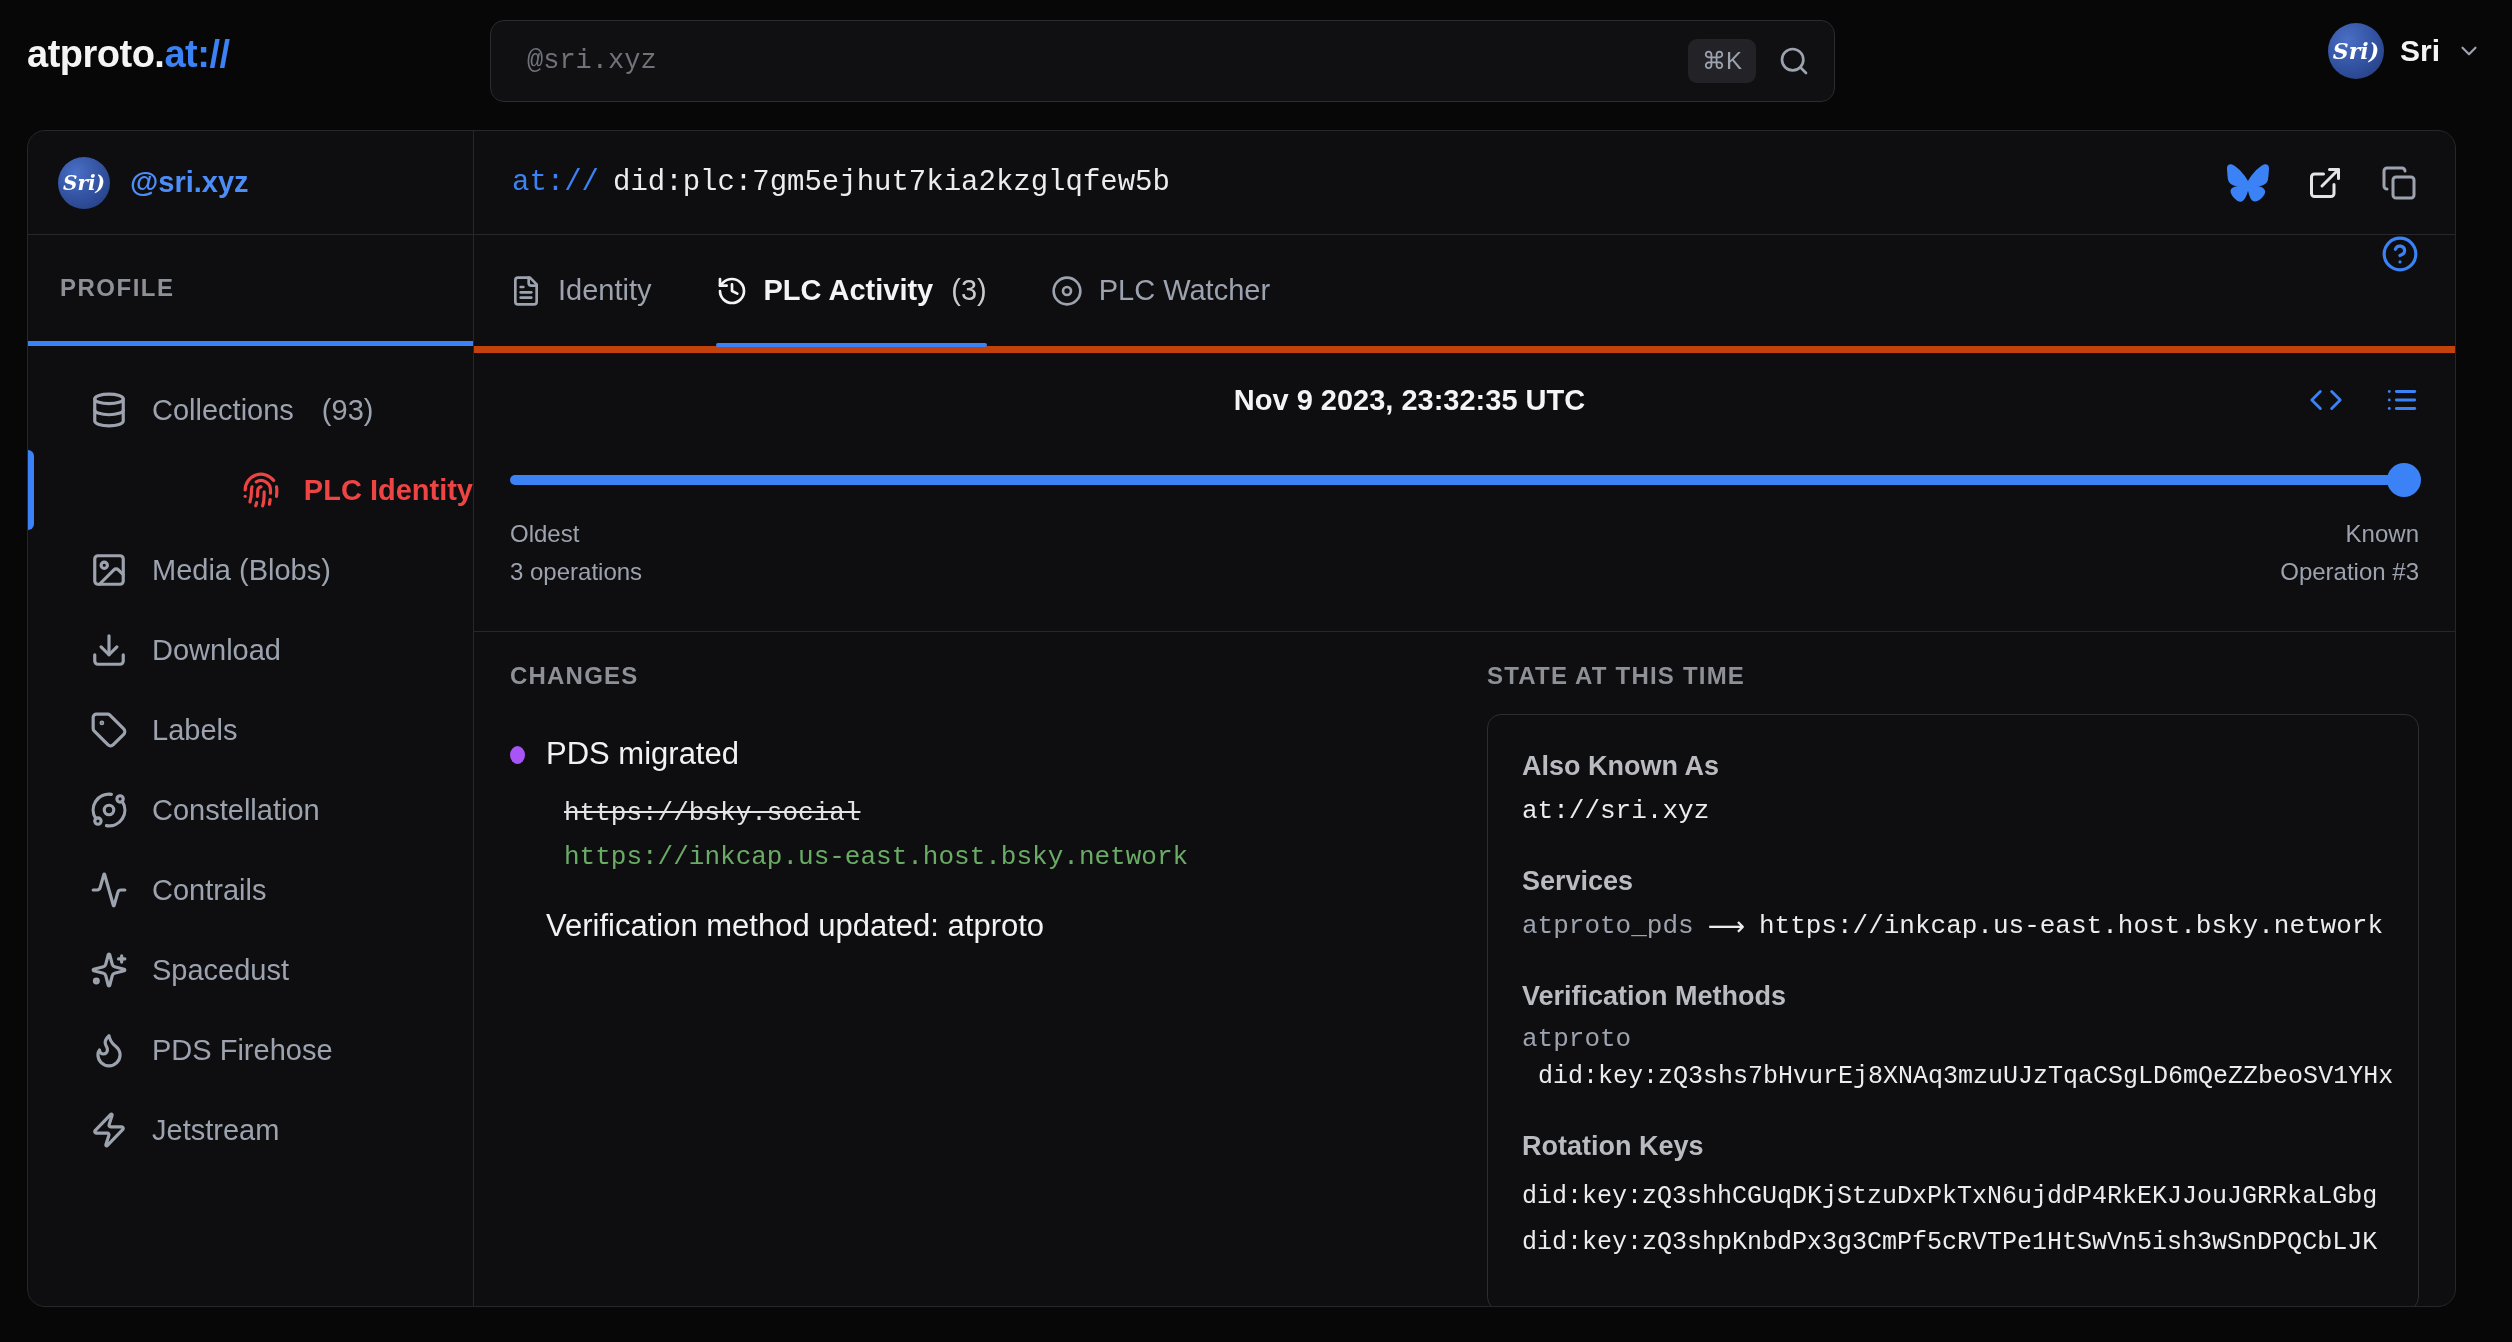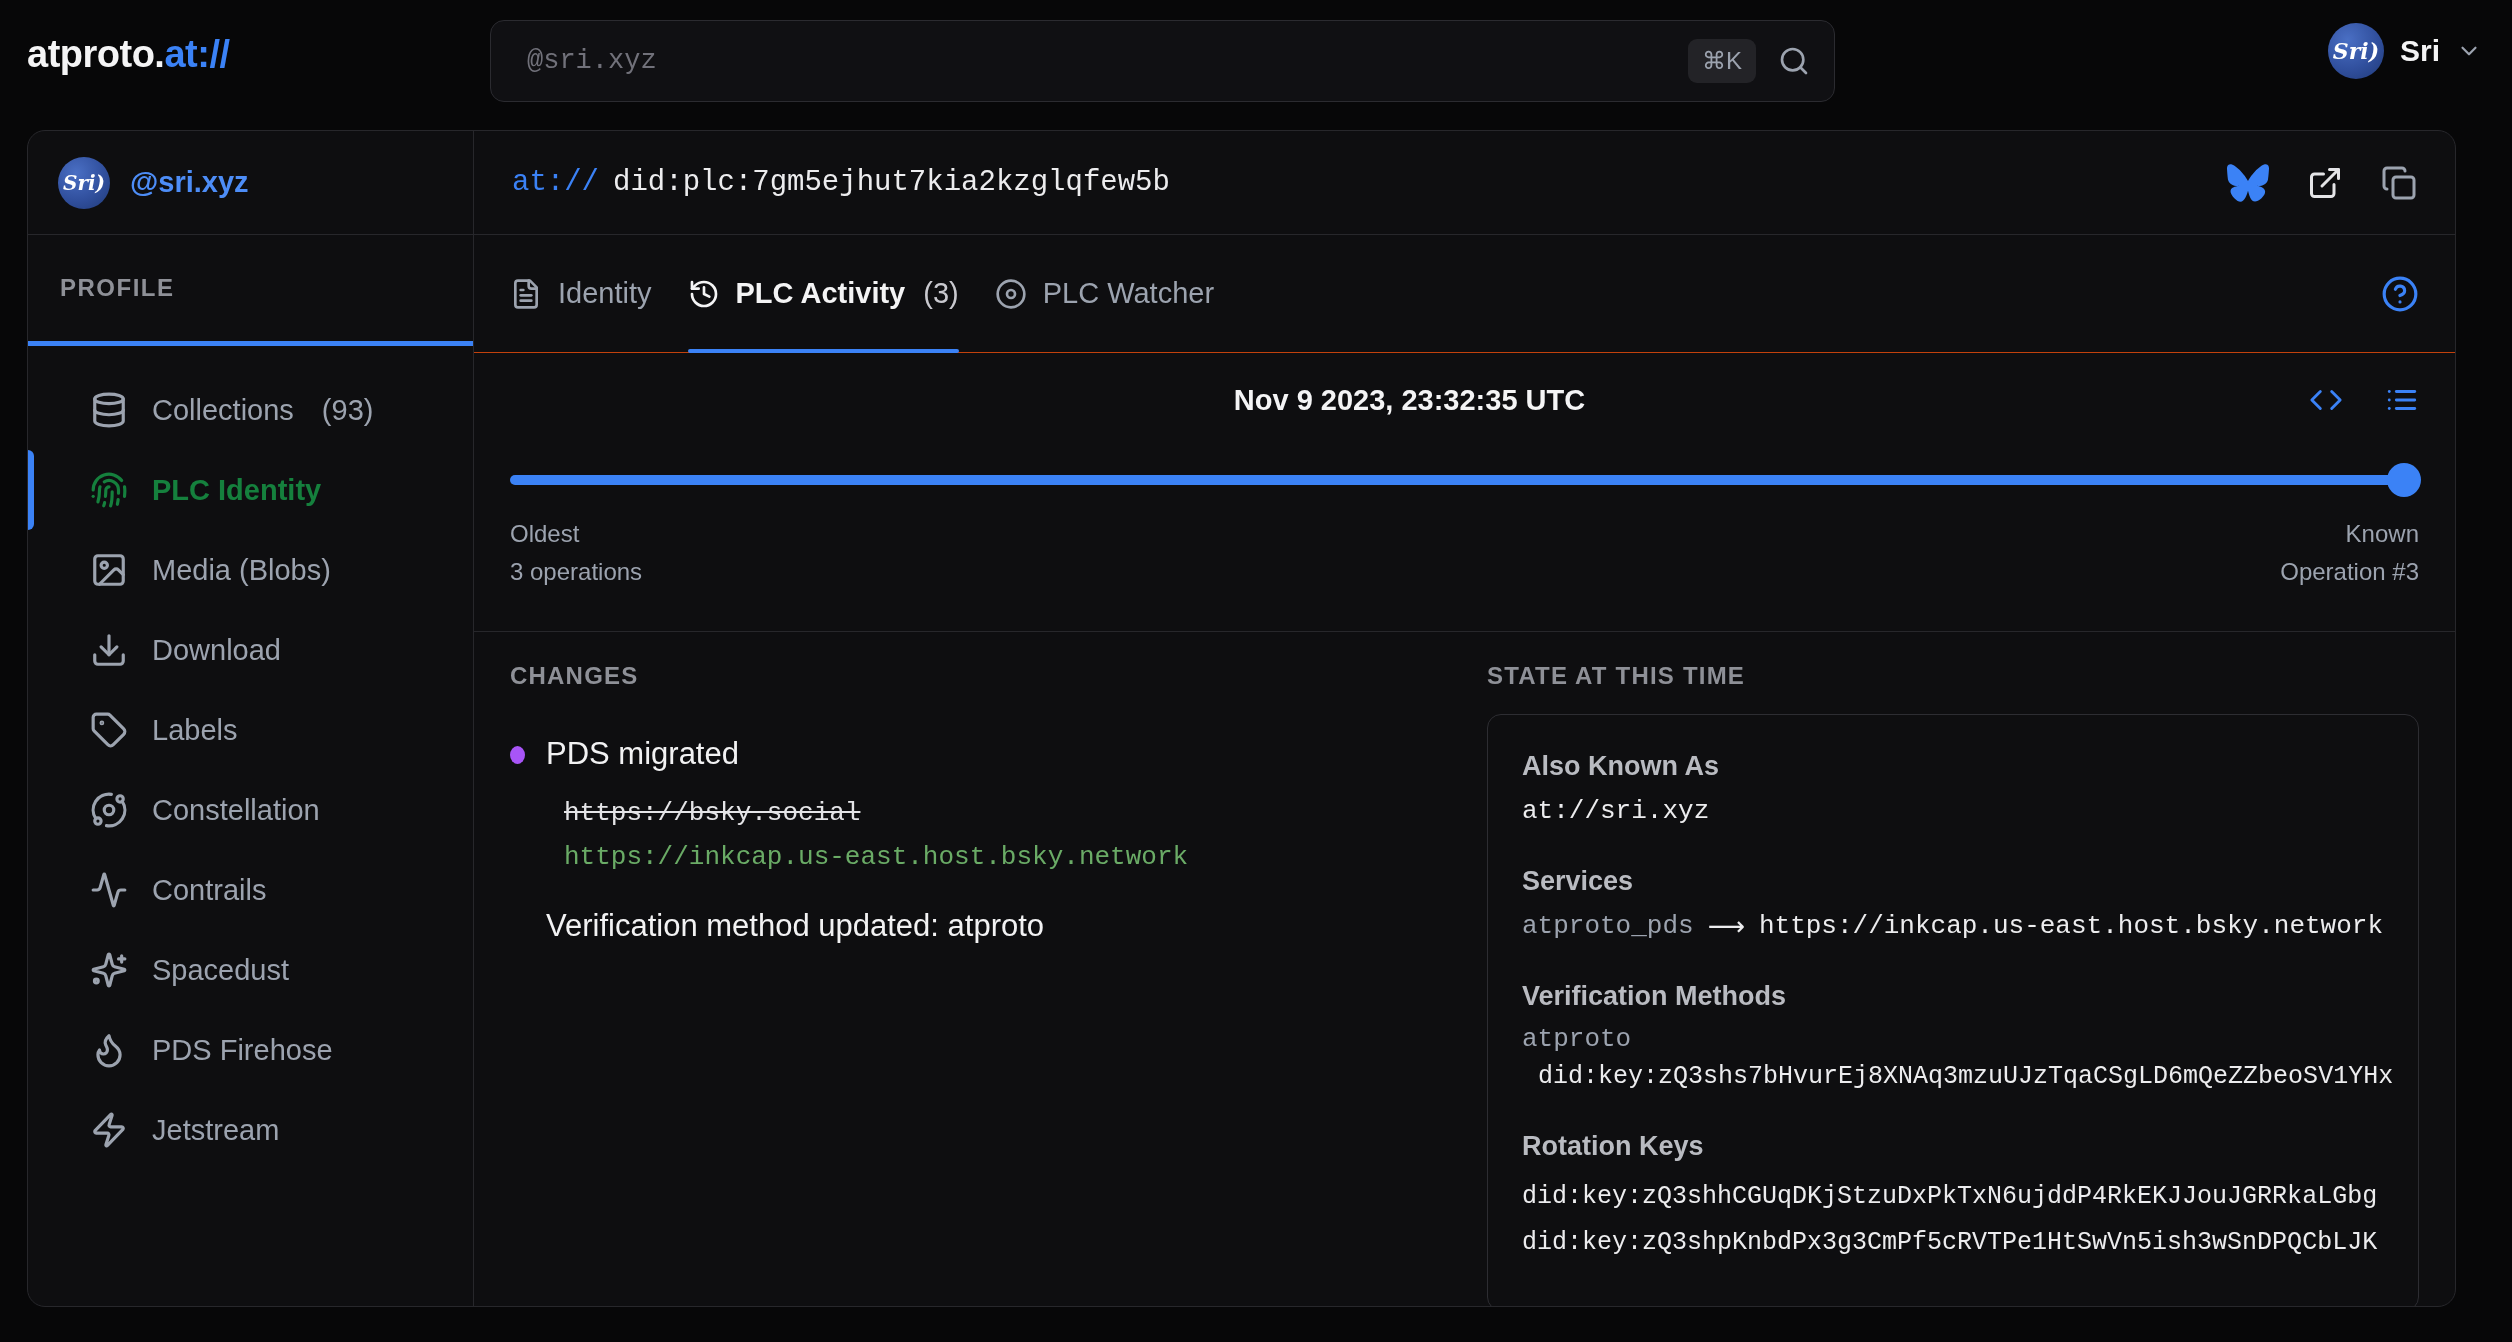--- a/index.html
+++ b/index.html
@@ -58,43 +58,43 @@
   .profile-row .avatar{width:52px;height:52px;font-size:20px;}
   .handle{color:#4d8df7;font-size:29px;font-weight:600;}
   .section-row{height:111px;border-bottom:5px solid #3b82f6;display:flex;align-items:center;padding:0 32px;box-sizing:border-box;}
   .section-label{color:#8e9097;font-size:24px;font-weight:700;letter-spacing:1.5px;}
   .menu{padding-top:24px;}
   .menu-item{
     position:relative;height:80px;display:flex;align-items:center;gap:24px;
     padding-left:62px;color:#9ca3af;font-size:29px;cursor:pointer;
   }
   .menu-item .mi{width:38px;height:38px;flex-shrink:0;}
-  .menu-item.active{color:#15803d;font-weight:600;}
+  .menu-item.active{color:#ef4444;font-weight:600;justify-content:flex-end;}
   .menu-item.active::before{
     content:"";position:absolute;left:0;top:0;bottom:0;width:6px;
     background:#3b82f6;border-radius:0 6px 6px 0;
   }
   .mcount{margin-left:4px;}
 
   
   .main{flex:1;display:flex;flex-direction:column;min-width:0;}
   .did-row{
     height:104px;border-bottom:1px solid #27272b;display:flex;align-items:center;
     padding:0 38px;box-sizing:border-box;flex-shrink:0;
   }
   .did-text{font-size:29px;color:#ececee;}
   .did-text .scheme{color:#3b82f6;margin-right:14px;}
   .did-actions{margin-left:auto;display:flex;align-items:center;gap:38px;}
   .ic-butterfly{width:42px;height:42px;cursor:pointer;}
   .ic-ext{width:36px;height:36px;color:#e4e4e7;cursor:pointer;}
   .ic-copy{width:36px;height:36px;color:#9ca3af;cursor:pointer;}
 
   .tabs-row{
-    height:118px;border-bottom:1px solid #c2410c;display:flex;align-items:center;
-    padding:0 36px;box-sizing:border-box;gap:36px;flex-shrink:0;
+    height:118px;border-bottom:7px solid #c2410c;display:flex;
+    padding:0 36px;box-sizing:border-box;gap:64px;flex-shrink:0;
   }
   .tab{position:relative;height:100%;display:flex;align-items:center;gap:16px;color:#9ca3af;font-size:29px;cursor:pointer;}
   .tab .ti{width:32px;height:32px;}
   .tab.active{color:#f4f4f5;font-weight:700;}
   .tab.active::after{content:"";position:absolute;left:0;right:0;bottom:-1px;height:4px;background:#3b82f6;border-radius:2px;}
   .tab .tcount{color:#c9c9cf;font-weight:500;margin-left:2px;}
   .help{margin-left:auto;width:38px;height:38px;color:#3b82f6;cursor:pointer;}
 
   
   .timeline{border-bottom:1px solid #27272b;padding:30px 36px 40px 36px;flex-shrink:0;}

